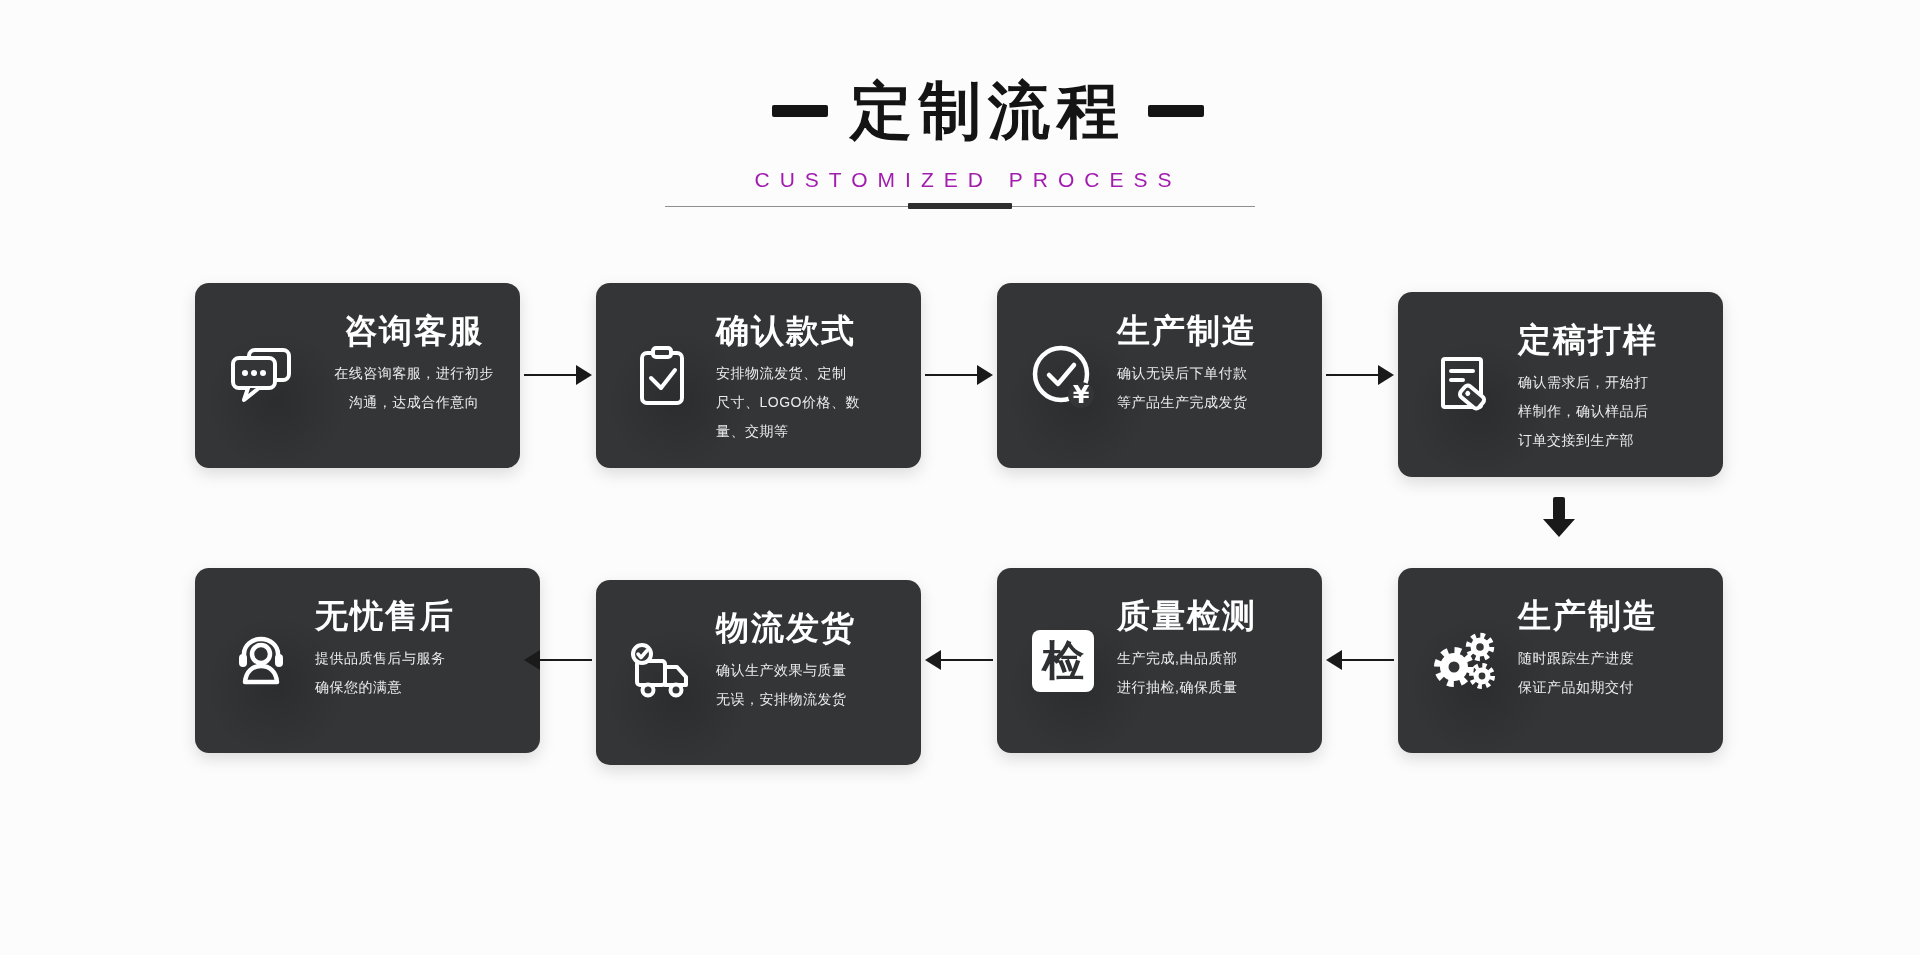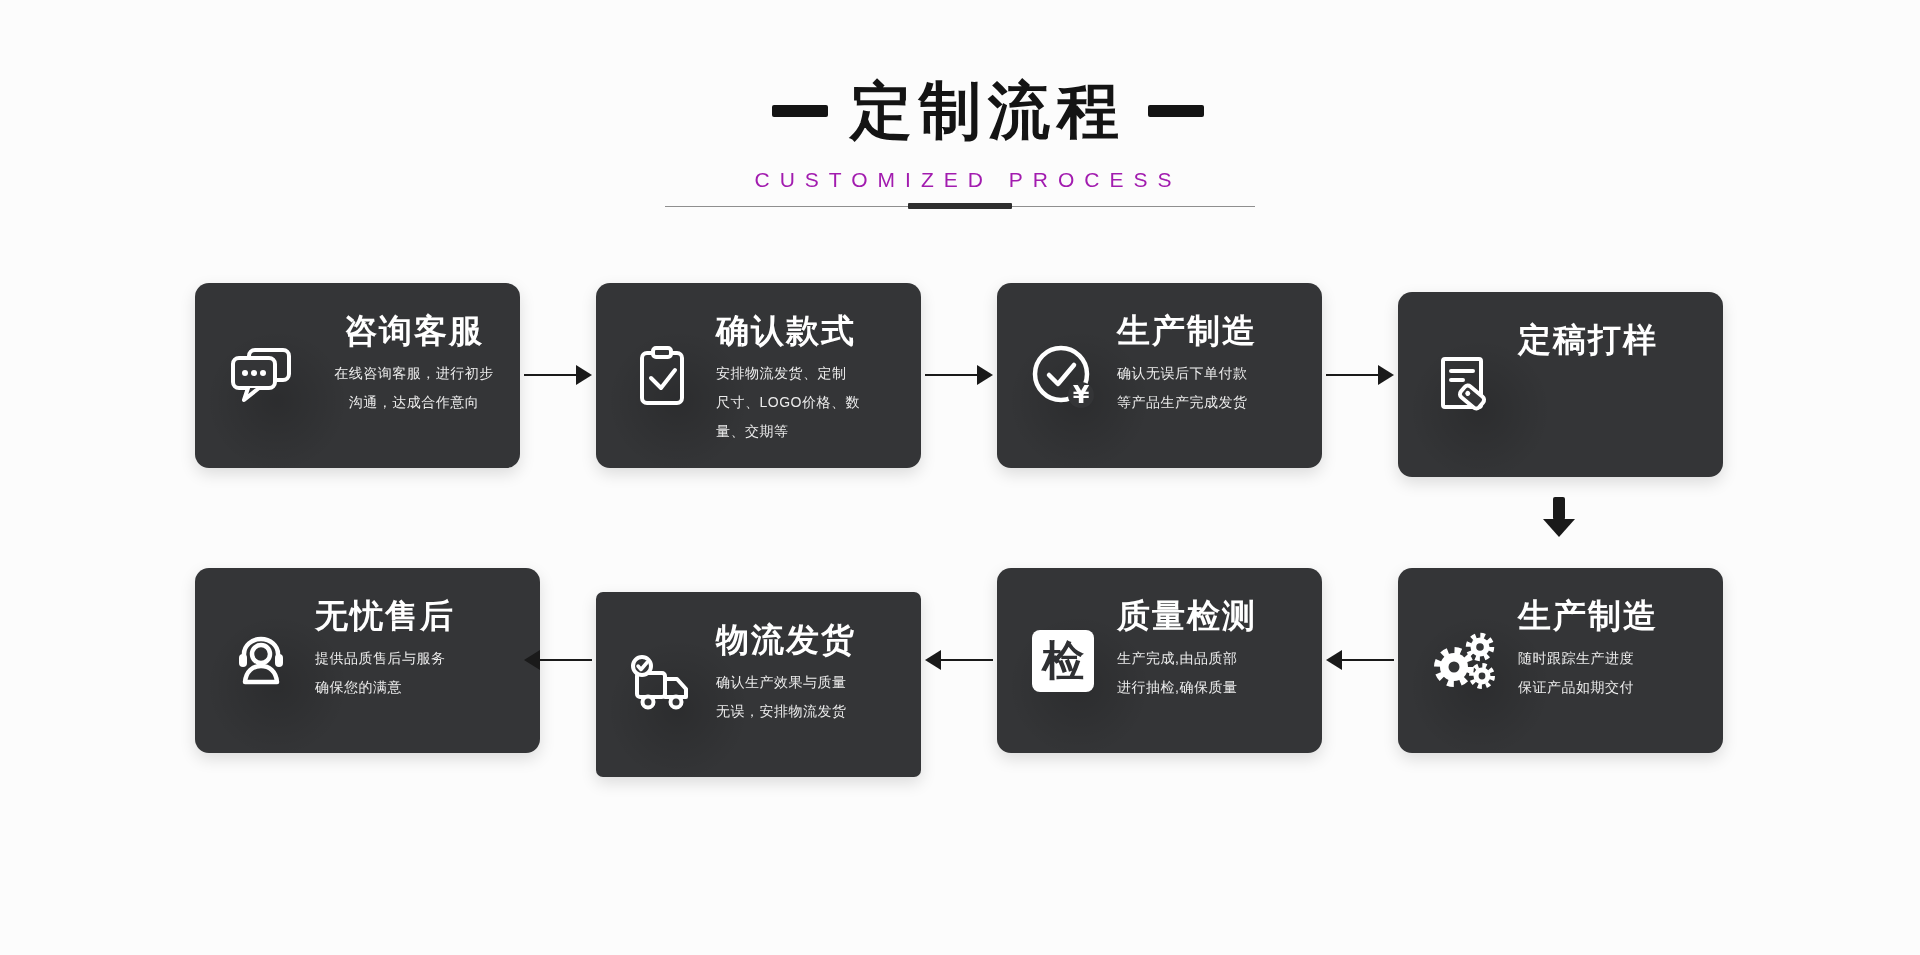--- a/index.html
+++ b/index.html
@@ -41,21 +41,21 @@
     background:radial-gradient(circle 95px at 82px 118px, rgba(0,0,0,0.16), rgba(0,0,0,0) 75%), #343537;
     border-radius:14px;
     box-shadow:0 6px 16px rgba(0,0,0,0.13);
     overflow:hidden;
   }
   .pos-r1c1 { left:195px; top:283px;text-align:center; }
   .pos-r1c2 { left:596px; top:283px; }
   .pos-r1c3 { left:997px; top:283px; }
   .pos-r1c4 { left:1398px; top:292px; }
   .pos-r2c1 { left:195px; top:568px;padding-left:20px; }
-  .pos-r2c2 { left:596px; top:592px;border-radius:7px; }
+  .pos-r2c2 { left:596px; top:580px; }
   .pos-r2c3 { left:997px; top:568px; }
   .pos-r2c4 { left:1398px; top:568px; }
 
   .card-icon {
     position:absolute; left:20px; top:0; width:92px; height:185px;
     display:flex; align-items:center; justify-content:center;
   }
   .card-icon svg { display:block; }
   .card-content { position:absolute; left:120px; top:30px; width:198px; }
   .card-title {
@@ -169,20 +169,23 @@
         <line x1="19" y1="18" x2="41" y2="18"></line>
         <line x1="19" y1="27" x2="31" y2="27"></line>
         <g transform="rotate(40 40 44)">
           <rect x="28" y="37" width="24" height="14" rx="4" fill="#343537"></rect>
           <circle cx="34.5" cy="44" r="2.5" fill="#ffffff" stroke="none"></circle>
         </g>
       </svg>
     </div>
     <div class="card-content">
       <h3 class="card-title">定稿打样</h3>
+      <p class="card-desc">确认需求后，开始打
+样制作，确认样品后
+订单交接到生产部</p>
     </div>
   </div>
 
   <div class="card pos-r2c1">
     <div class="card-icon">
       <svg width="68" height="62" viewBox="0 0 68 62" fill="none" stroke="#ffffff" stroke-width="4.5" stroke-linecap="round" stroke-linejoin="round">
         <circle cx="34" cy="24" r="9"></circle>
         <path d="M18 52 C19 41 26 36 34 36 C42 36 49 41 50 52 Z"></path>
         <path d="M17 30 v-6 a17 15 0 0 1 34 0 v6"></path>
         <rect x="12" y="24" width="8" height="13" rx="4" fill="#ffffff" stroke="none"></rect>

